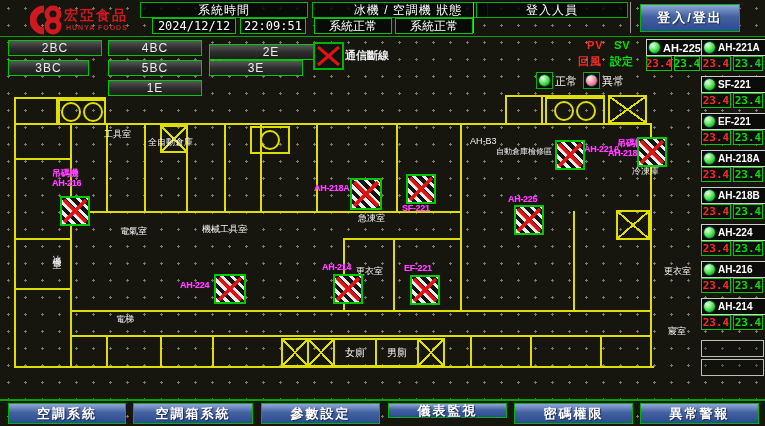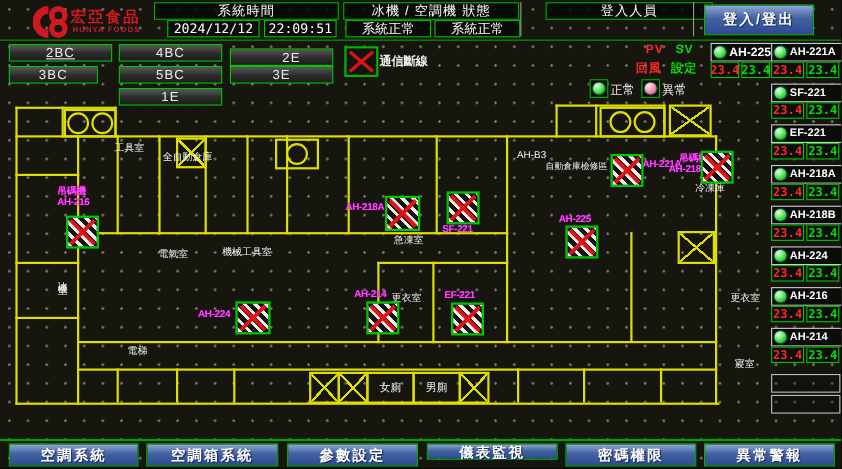--- a/index.html
+++ b/index.html
@@ -67,36 +67,36 @@
       <circle cx="23" cy="21" r="6" fill="none" stroke="#d01820" stroke-width="5"></circle>
     </svg>
     <span class="logo-cn" style="left:62px;top:5px;">宏亞食品</span>
     <span class="logo-en" style="left:64px;top:22px;">HUNYA FOODS</span>
   </div>
 
   <div class="lbox" style="left:140px;top:2px;width:166px;height:14px;">系統時間</div>
   <div class="vbox" style="left:152px;top:18px;width:82px;height:14px;">2024/12/12</div>
   <div class="vbox" style="left:240px;top:18px;width:64px;height:14px;">22:09:51</div>
 
-  <div class="lbox" style="left:312px;top:2px;width:158px;height:14px;">冰機 / 空調機 狀態</div>
+  <div class="lbox" style="left:312px;top:2px;width:158px;height:14px;padding-left:16px;">冰機 / 空調機 狀態</div>
   <div class="vbox" style="left:314px;top:18px;width:76px;height:14px;font-family:inherit;">系統正常</div>
   <div class="vbox" style="left:395px;top:18px;width:76px;height:14px;font-family:inherit;">系統正常</div>
 
-  <div class="lbox" style="left:496px;top:2px;width:150px;height:14px;font-family:Liberation Mono, monospace;">登入人員</div>
+  <div class="lbox" style="left:476px;top:2px;width:150px;height:14px;font-family:Liberation Mono, monospace;">登入人員</div>
 
   <div class="sep" style="left:473px;top:2px;height:31px;"></div>
   <div class="sep" style="left:630px;top:2px;height:31px;"></div>
 
   <button class="btn-blue" style="left:640px;top:4px;width:100px;height:28px;">登入/登出</button>
 
   <div class="gline" style="left:0;top:36px;width:765px;height:1px;"></div>
 
-  <button class="btn-floor" style="left:8px;top:40px;width:94px;height:16px;text-decoration:underline;">2BC</button>
+  <button class="btn-floor" style="left:8px;top:40px;width:94px;height:16px;">2BC</button>
   <button class="btn-floor" style="left:108px;top:40px;width:94px;height:16px;">4BC</button>
-  <button class="btn-floor" style="left:209px;top:44px;width:94px;height:16px;padding-left:24px;">2E</button>
+  <button class="btn-floor" style="left:209px;top:44px;width:106px;height:16px;padding-left:24px;">2E</button>
   <button class="btn-floor" style="left:8px;top:60px;width:81px;height:16px;">3BC</button>
   <button class="btn-floor" style="left:108px;top:60px;width:94px;height:16px;">5BC</button>
   <button class="btn-floor" style="left:209px;top:60px;width:94px;height:16px;">3E</button>
   <button class="btn-floor" style="left:108px;top:80px;width:94px;height:16px;">1E</button>
 
   <div class="xicon" style="left:313px;top:42px;width:27px;height:24px;">
     <svg width="27" height="24">
         <line x1="3" y1="3" x2="24" y2="21" stroke="#e01212" stroke-width="3"></line>
         <line x1="24" y1="3" x2="3" y2="21" stroke="#e01212" stroke-width="3"></line>
       </svg>
@@ -265,21 +265,21 @@
     </div>
     <div class="abs" style="left:375px;top:338px;width:40px;height:25px;border:2px solid #dede00;display:flex;align-items:center;justify-content:center;">
       <span class="room" style="position:static;font-size:10px;">男廁</span>
     </div>
 
     <span class="room" style="left:104px;top:129px;">工具室</span>
     <span class="room" style="left:148px;top:137px;">全自動倉庫</span>
     <span class="room" style="left:470px;top:136px;">AH-B3</span>
     <span class="room" style="left:496px;top:147px;font-size:8px;">自動倉庫檢修區</span>
     <span class="room" style="left:190px;top:224px;padding-left:12px;">機械工具室</span>
-    <span class="room" style="left:120px;top:226px;margin-left:24px;">電氣室</span>
+    <span class="room" style="left:120px;top:226px;">電氣室</span>
     <span class="room" style="left:358px;top:213px;">急凍室</span>
     <span class="room" style="left:356px;top:266px;">更衣室</span>
     <span class="room vert" style="left:52px;top:248px;">冰機室</span>
     <span class="room" style="left:116px;top:314px;">電梯</span>
     <span class="room" style="left:632px;top:166px;">冷凍庫</span>
     <span class="room" style="left:664px;top:266px;">更衣室</span>
     <span class="room" style="left:668px;top:326px;">寢室</span>
 
     <div class="dlabel" style="left:52px;top:168px;">
       <span style="display:block;">吊碼機</span>

